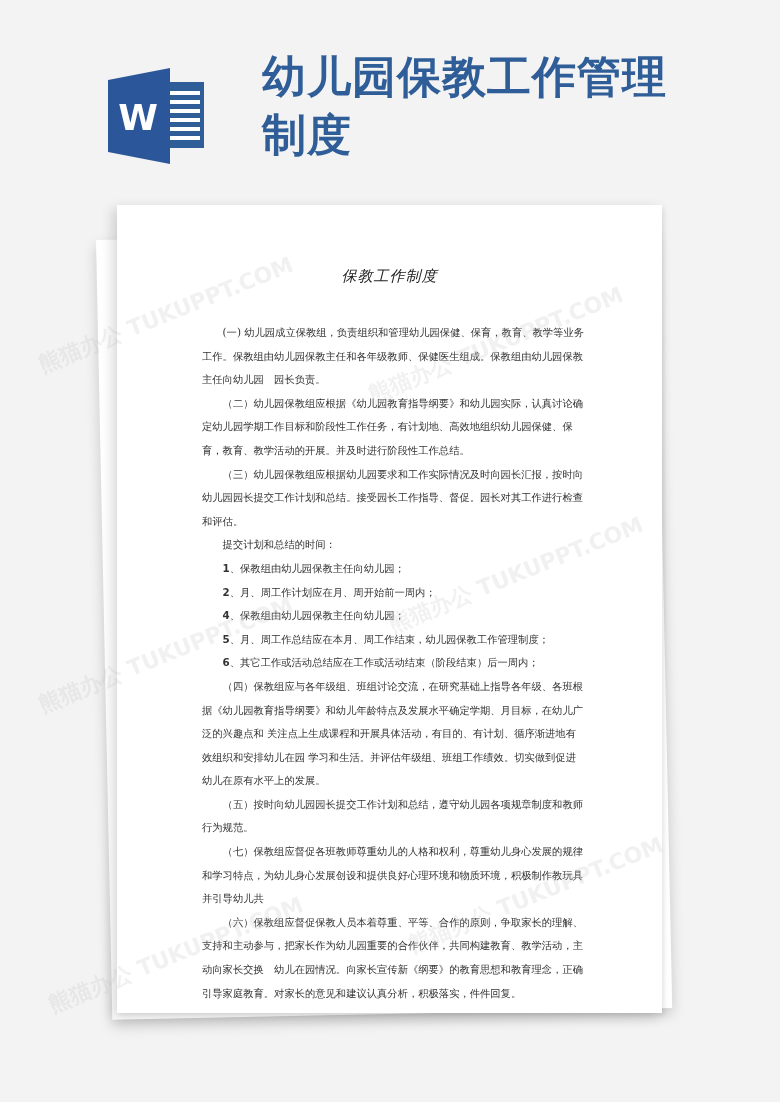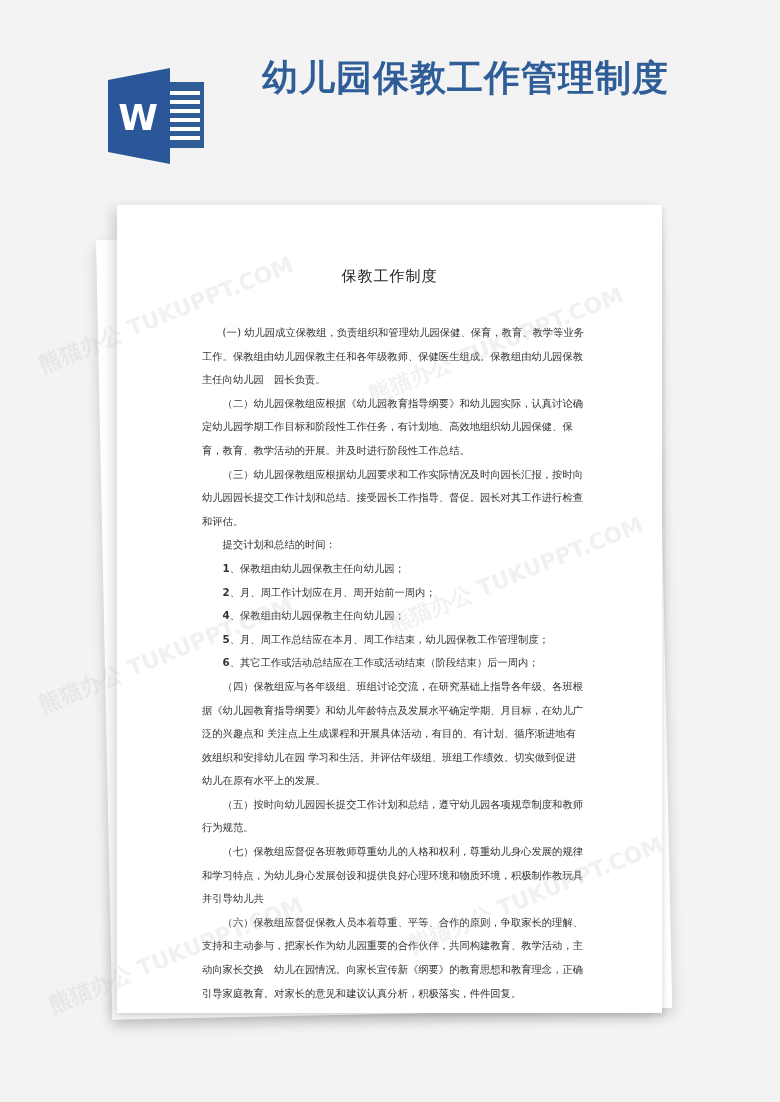--- a/index.html
+++ b/index.html
@@ -6,35 +6,35 @@
     body {
       width: 780px; height: 1102px; position: relative; overflow: hidden;
       background: #f3f3f3;
       font-family: "DejaVu Serif", "Liberation Serif", serif;
     }
     .header { position: absolute; left: 0; top: 0; width: 780px; height: 200px; }
     .word-icon { position: absolute; left: 108px; top: 68px; width: 100px; height: 96px; }
     .main-title {
       position: absolute; left: 262px; top: 48px; width: 440px;
       font-family: "DejaVu Serif", serif; font-weight: bold;
-      font-size: 36px; line-height: 58px; color: #2f5d98; letter-spacing: 1px;
+      font-size: 44px; line-height: 58px; color: #2f5d98; letter-spacing: 1px;
     }
     .stack { position: absolute; left: 0; top: 0; width: 780px; height: 1102px; }
     .back-page {
       position: absolute; left: 96px; top: 240px; width: 560px; height: 780px;
       background: #fff; transform: rotate(-1.2deg); transform-origin: left top;
       box-shadow: 0 6px 14px rgba(0,0,0,0.18);
     }
     .front-page {
       position: absolute; left: 117px; top: 205px; width: 545px; height: 808px;
       background: #fff; box-shadow: -4px 4px 12px rgba(0,0,0,0.16), 2px 2px 4px rgba(0,0,0,0.06);
     }
     .doc-title {
       position: absolute; left: 0; top: 62px; width: 545px; text-align: center;
-      font-size: 15px; color: #222; letter-spacing: 1px;
+      font-size: 15px; color: #222; letter-spacing: 1px; font-style: italic;
     }
     .doc-body {
       position: absolute; left: 85px; top: 116px; width: 382px;
       font-size: 10.3px; color: #333; line-height: 23.6px;
     }
     .doc-body p { margin: 0; }
     .indent { text-indent: 2em; }
     .list-item { padding-left: 2em; }
     .list-item .num { font-family: "DejaVu Sans", sans-serif; font-weight: bold; }
     .watermark {

